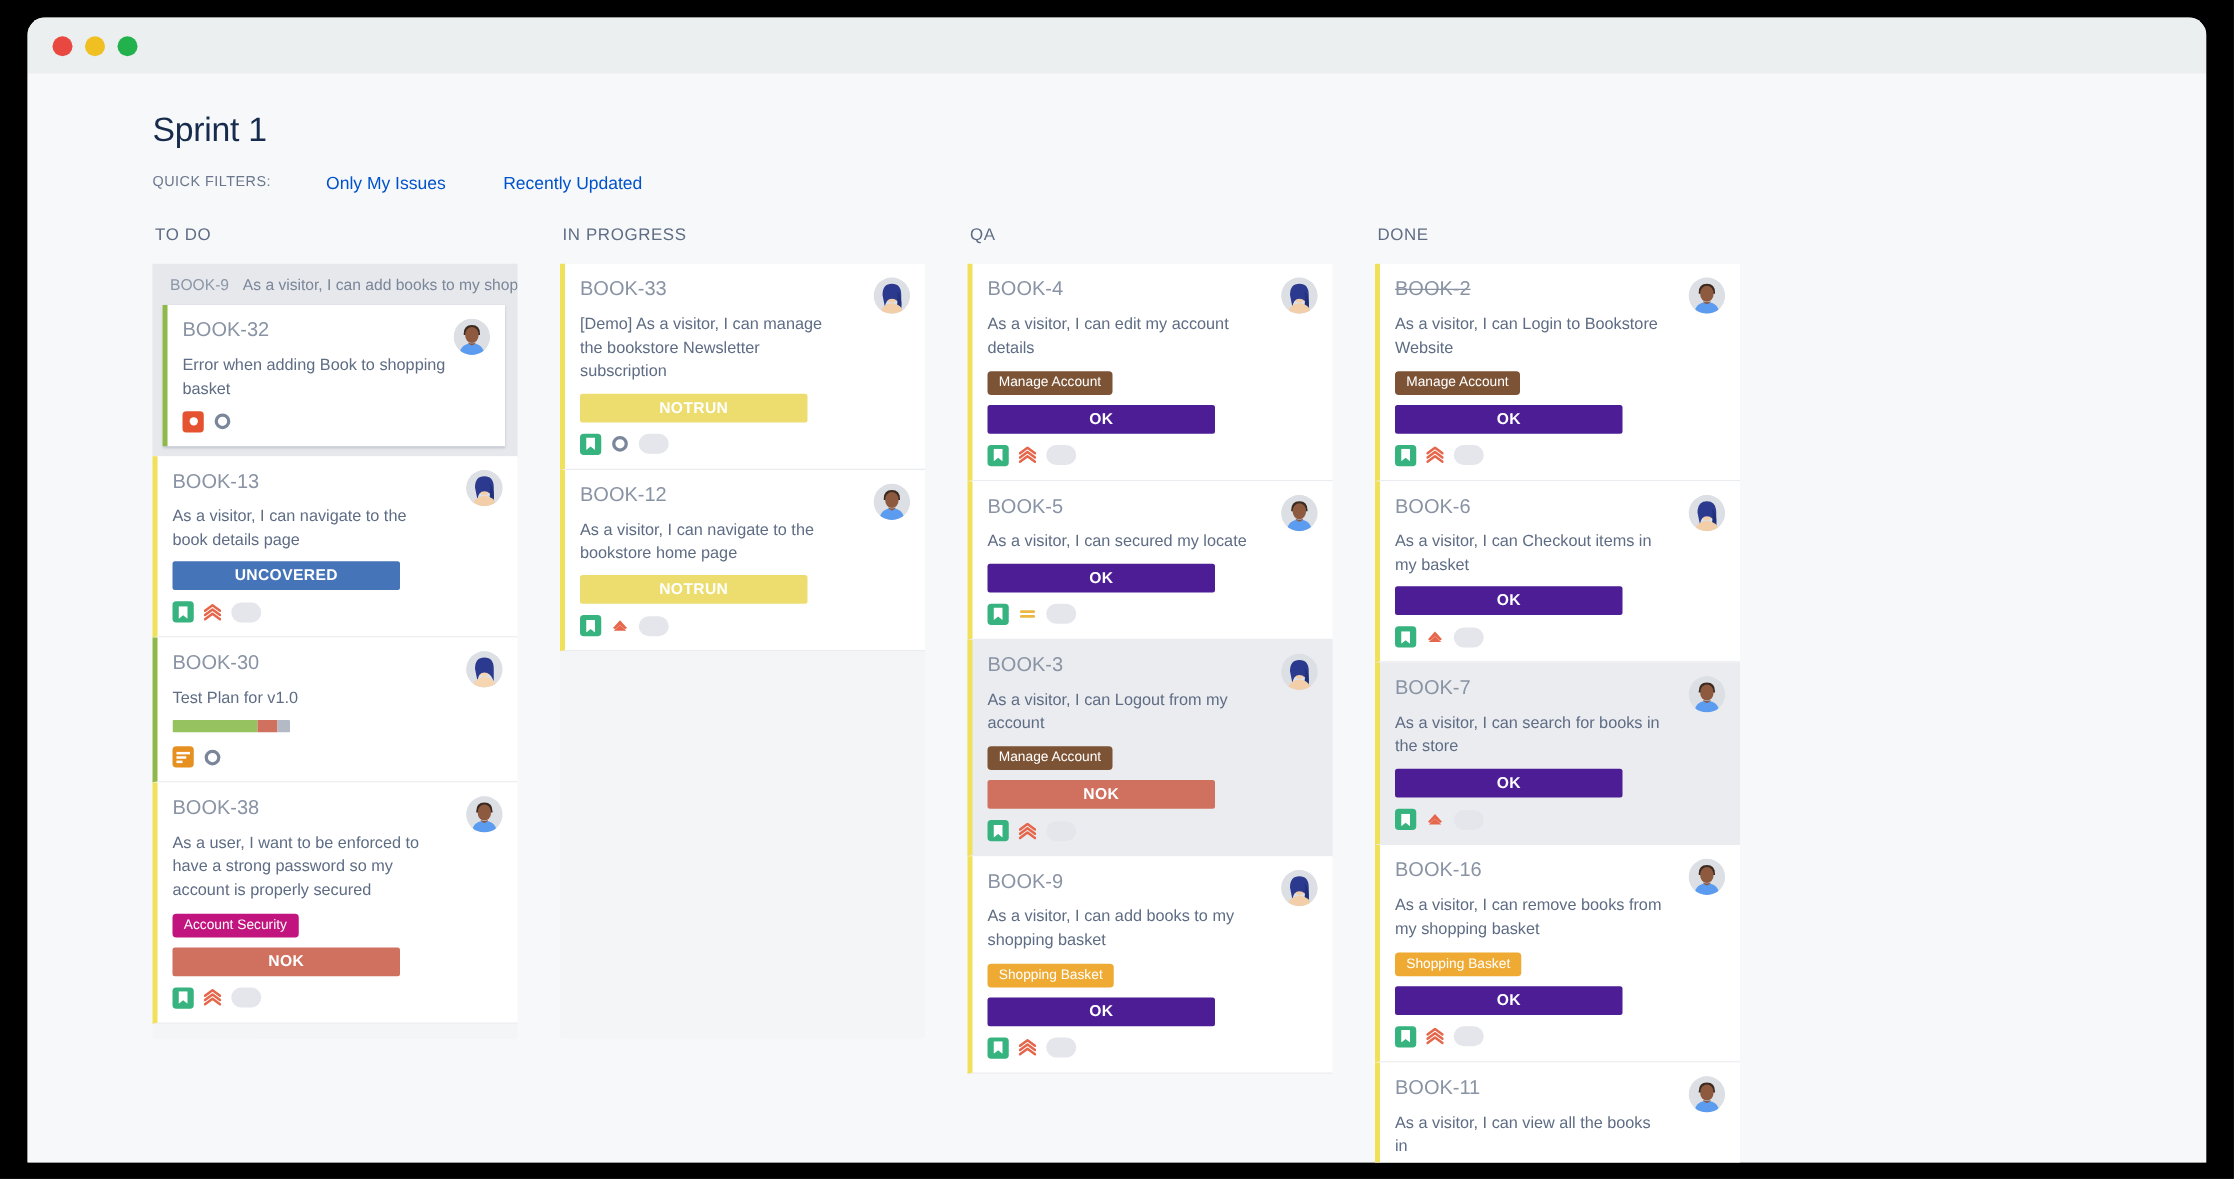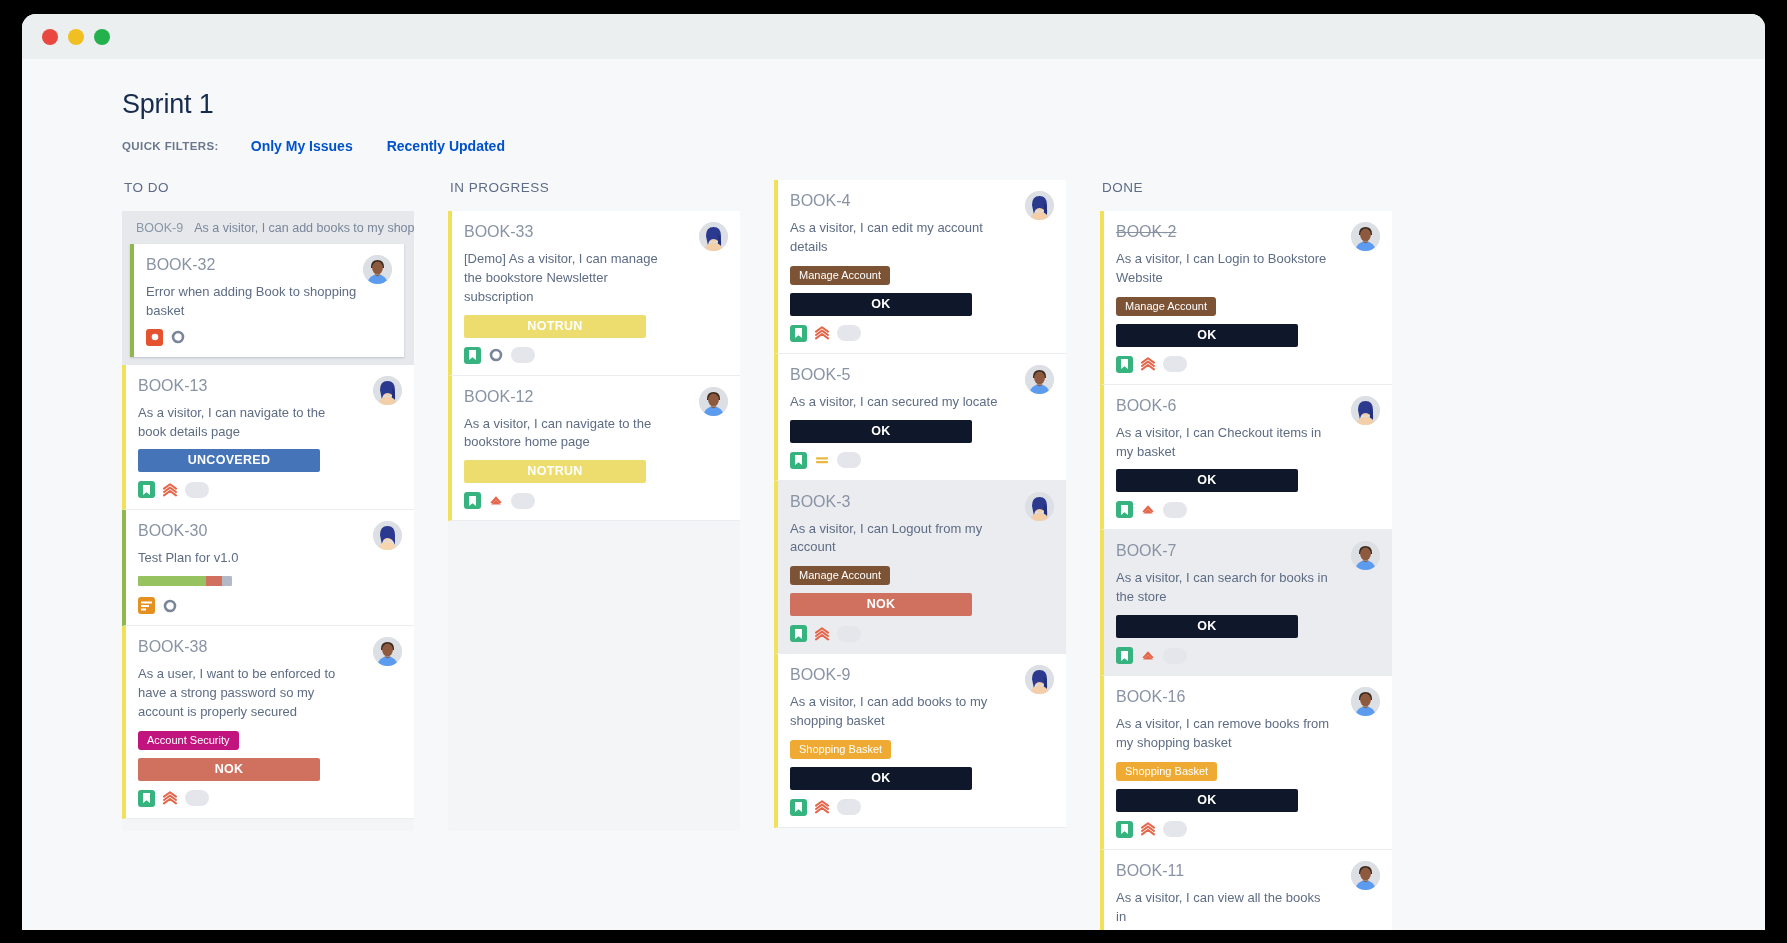--- a/index.html
+++ b/index.html
@@ -42,23 +42,22 @@
 
   #sprint-title {
     font-size: 27px;
     color: #172b4d;
     font-weight: 400;
     letter-spacing: -0.2px;
     margin-bottom: 18px;
   }
   #quickfilters {
     display: flex; align-items: center;
-    gap: 4px;
+    gap: 16px;
     margin-bottom: 26px;
-    font-weight: bold;
   }
   #qf-label {
     font-size: 11.5px; color: #6b778c;
     letter-spacing: 0.4px;
     margin-right: 28px;
   }
   .qf-link {
     font-size: 14px; color: #0052cc;
     margin-right: 30px;
     cursor: pointer;
@@ -144,21 +143,21 @@
     width: 182px;
     text-align: center;
     font-size: 12.5px;
     font-weight: bold;
     color: #ffffff;
     padding: 4px 0 5px 0;
     border-radius: 2px;
     margin-bottom: 9px;
     letter-spacing: 0.3px;
   }
-  .st-ok     { background: #0f172a; }
+  .st-ok     { background: #4c1d95; }
   .st-nok    { background: #d07160; }
   .st-notrun { background: #ecdd6e; }
   .st-uncovered { background: #4574b8; }
 
   
   .progress {
     width: 94px; height: 10px;
     display: flex; border-radius: 1px; overflow: hidden;
     margin-bottom: 11px;
   }
@@ -361,20 +360,21 @@
                     <circle cx="14.5" cy="14.5" r="14.5" fill="#dcdfe4"></circle>
                     <path d="M8 12 Q8 5 14.5 5 Q21 5 21 12 L21 13 L8 13 Z" fill="#3a2a20"></path>
                     <ellipse cx="14.5" cy="13" rx="5.4" ry="6.4" fill="#8d5a3f"></ellipse>
                     <path d="M4.5 29 Q5 20 14.5 19.5 Q24 20 24.5 29 Z" fill="#5b9bf0"></path>
                     <path d="M11.6 19.6 Q14.5 23 17.4 19.6 L17.4 19 Q14.5 20.6 11.6 19 Z" fill="#8d5a3f"></path>
                   </svg>
                 </div></div>
             </div>
           </div>
           <div class="column">
+            <div class="col-header">QA</div>
             <div class="col-body">
               <div class="card bar-yellow"><div class="card-key">BOOK-4</div><div class="card-summary">As a visitor, I can edit my account details</div><span class="chip brown">Manage Account</span><div></div><span class="statusbar st-ok">OK</span><div class="card-footer">
                   <span class="ic ic-story">
                     <svg width="9" height="10" viewBox="0 0 9 10">
                       <path d="M1 0h7v10L4.5 7.2 1 10z" fill="#fff"></path>
                     </svg>
                   </span>
                   <span class="ic prio">
                     <svg width="14" height="14" viewBox="0 0 14 14">
                       <path d="M1 5.6 L7 1.2 L13 5.6" stroke="#e5664a" stroke-width="2" fill="none" stroke-linecap="round" stroke-linejoin="round"></path>

